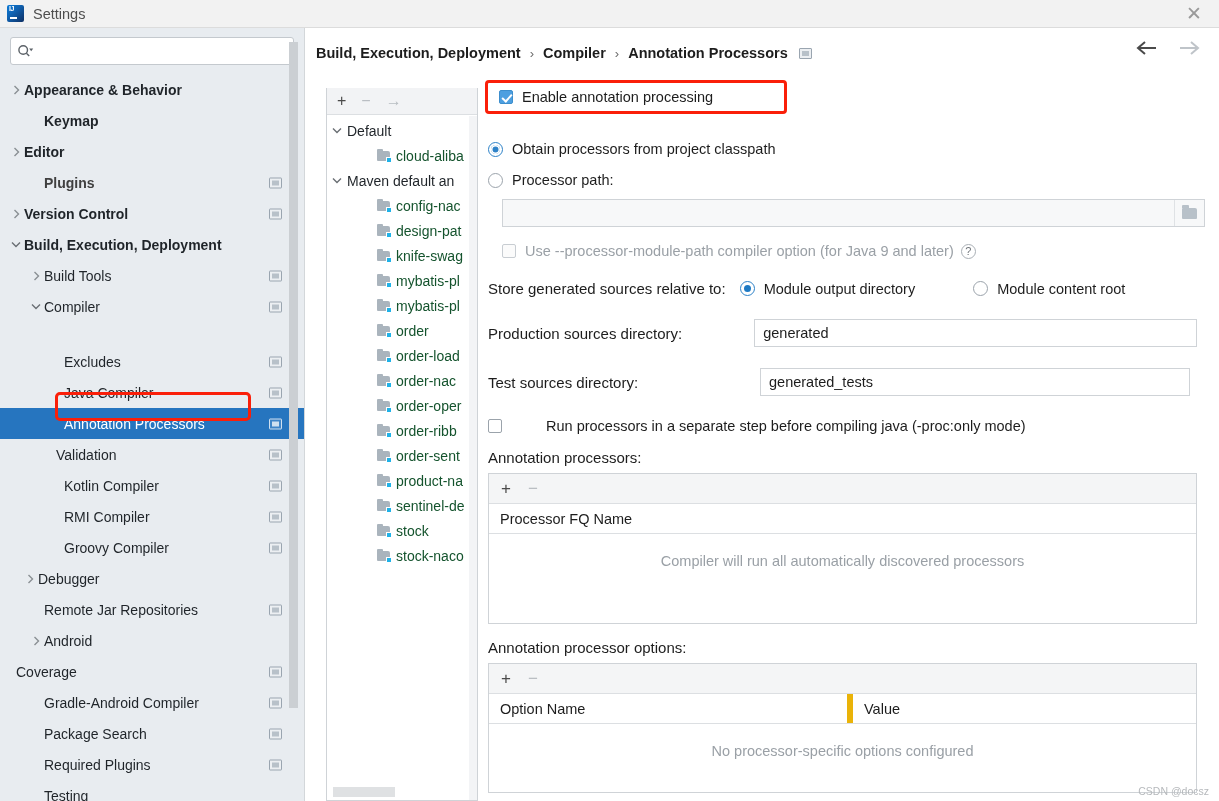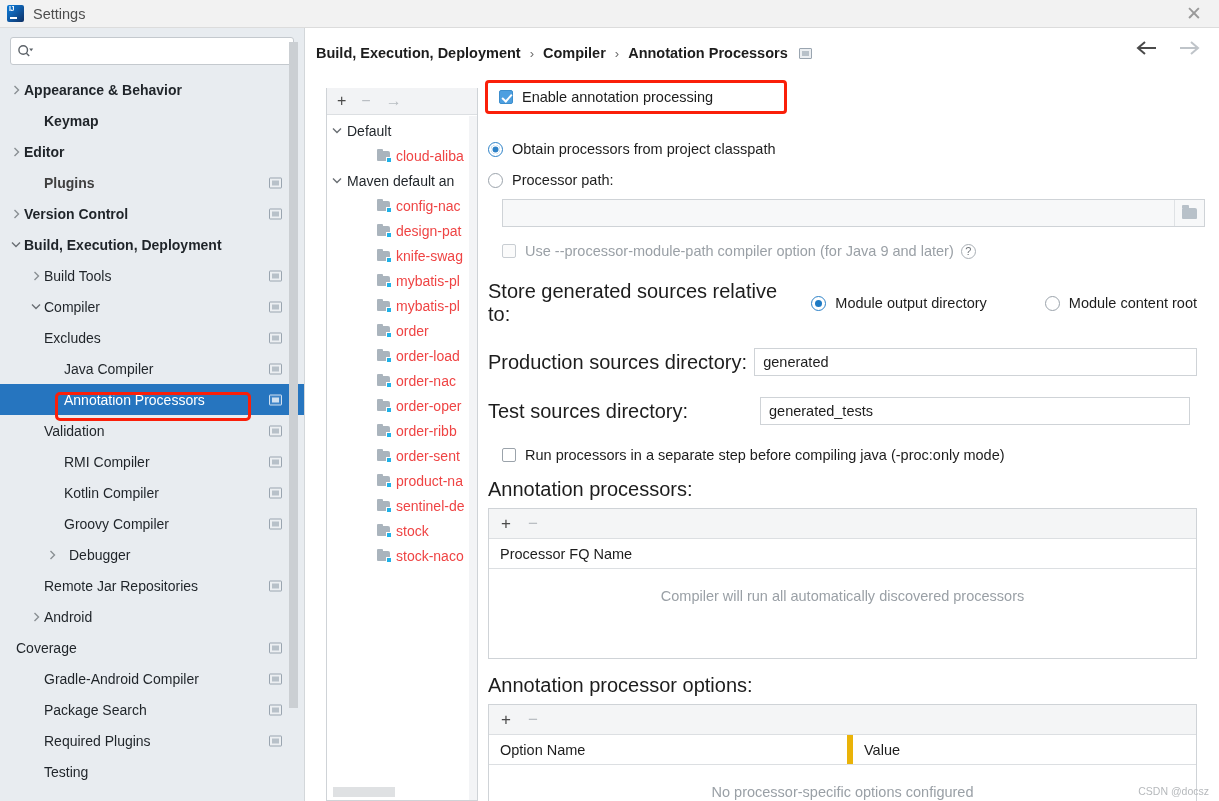--- a/index.html
+++ b/index.html
@@ -123,21 +123,21 @@
   }
   .mod-toolbar .tbtn { color: #4a4a4a; font-size: 16px; line-height: 16px; cursor: pointer; }
   .mod-toolbar .tbtn.dim { color: #b7bcc1; }
   .mod-list { padding-top: 3px; }
   .mod-row { height: 25px; display: flex; align-items: center; white-space: nowrap; }
   .mod-row .marrow {
     width: 20px; flex: none; display: flex; align-items: center; justify-content: center;
     color: #8a8f94;
   }
   .mod-row.child { padding-left: 50px; }
-  .mod-row .mname { font-size: 14px; color: #ef4444; }
+  .mod-row .mname { font-size: 14px; color: #14532d; }
   .mod-row .mgroup { font-size: 14px; color: #1f2429; }
   .mod-icon {
     width: 14px; height: 12px; flex: none; margin-right: 5px; position: relative;
   }
   .mod-icon .folder {
     position: absolute; left: 0; top: 1px; width: 13px; height: 10px;
     background: #aab4bd; border-radius: 1px 2px 1px 1px;
   }
   .mod-icon .folder:before {
     content:""; position:absolute; left:0; top:-2px; width:6px; height:3px;
@@ -241,21 +241,21 @@
     content:""; position:absolute; left:0; top:-3px; width:7px; height:3px;
     background:#b8c1c9; border-radius:1px 1px 0 0;
   }
 
   .help-q {
     width: 15px; height: 15px; border: 1.3px solid #a9afb5; border-radius: 50%;
     color: #6f7479; font-size: 11px; line-height: 13px; text-align: center;
     margin-left: 7px; font-family: "Liberation Sans", sans-serif; cursor: pointer;
   }
 
-  .sect-label { font-size: 20px; color: #1d1d1d; }
+  .sect-label { font-size: 15px; color: #1d1d1d; }
 
   .tbl {
     border: 1px solid #cfd3d7; background: #ffffff;
   }
   .tbl-toolbar {
     height: 30px; background: #f4f5f6; border-bottom: 1px solid #dcdfe2;
     display: flex; align-items: center; padding-left: 12px; gap: 17px;
   }
   .tbl-toolbar .tbtn { font-size: 17px; line-height: 17px; color: #4a4a4a; cursor: pointer; }
   .tbl-toolbar .tbtn.dim { color: #b7bcc1; }
@@ -354,56 +354,56 @@
         </div>
         <div class="tree-row" style="padding-left: 28px;">
           <span class="arrow">
             <svg width="12" height="9" viewBox="0 0 12 9">
               <polyline points="2,2.5 6,6.5 10,2.5" fill="none" stroke="#6a6f74" stroke-width="1.4"></polyline>
             </svg>
           </span>
           <span class="tlabel">Compiler</span>
           <span class="badge-icon"></span>
         </div>
-        <div class="tree-row" style="padding-left: 28px;">
+        <div class="tree-row" style="padding-left: 48px; margin-top: 24px;">
           <span class="arrow"></span>
           <span class="tlabel">Excludes</span>
           <span class="badge-icon"></span>
         </div>
         <div class="tree-row" style="padding-left: 48px;">
           <span class="arrow"></span>
           <span class="tlabel">Java Compiler</span>
           <span class="badge-icon"></span>
         </div>
         <div class="tree-row selected" style="padding-left: 48px;">
           <span class="arrow"></span>
           <span class="tlabel">Annotation Processors</span>
           <span class="badge-icon"></span>
         </div>
-        <div class="tree-row" style="padding-left: 28px;">
+        <div class="tree-row" style="padding-left: 28px; margin-left: 12px;">
           <span class="arrow"></span>
           <span class="tlabel">Validation</span>
           <span class="badge-icon"></span>
         </div>
         <div class="tree-row" style="padding-left: 48px;">
           <span class="arrow"></span>
+          <span class="tlabel">Kotlin Compiler</span>
+          <span class="badge-icon"></span>
+        </div>
+        <div class="tree-row" style="padding-left: 48px;">
+          <span class="arrow"></span>
           <span class="tlabel">RMI Compiler</span>
           <span class="badge-icon"></span>
         </div>
         <div class="tree-row" style="padding-left: 48px;">
           <span class="arrow"></span>
-          <span class="tlabel">Kotlin Compiler</span>
-          <span class="badge-icon"></span>
-        </div>
-        <div class="tree-row" style="padding-left: 48px;">
-          <span class="arrow"></span>
           <span class="tlabel">Groovy Compiler</span>
           <span class="badge-icon"></span>
         </div>
-        <div class="tree-row" style="padding-left: 44px; gap: 9px;">
+        <div class="tree-row" style="padding-left: 22px;">
           <span class="arrow">
             <svg width="9" height="12" viewBox="0 0 9 12">
               <polyline points="2.5,2 6.5,6 2.5,10" fill="none" stroke="#8a8f94" stroke-width="1.4"></polyline>
             </svg>
           </span>
           <span class="tlabel">Debugger</span>
         </div>
         <div class="tree-row" style="padding-left: 28px;">
           <span class="arrow"></span>
           <span class="tlabel">Remote Jar Repositories</span>
@@ -655,21 +655,21 @@
       <div class="row" style="margin-top: 22px;">
         <span class="sect-label" style="width: 272px;">Production sources directory:</span>
         <span class="field" style="width: 452px;">generated</span>
       </div>
 
       <div class="row" style="margin-top: 21px;">
         <span class="sect-label" style="width: 272px;">Test sources directory:</span>
         <span class="field" style="width: 430px;">generated_tests</span>
       </div>
 
-      <div class="row" style="margin-top: 22px; margin-left: 14px;">
+      <div class="row" style="margin-top: 22px;  gap: 35px;">
         <span class="cb"></span>
         <span class="lbl">Run processors in a separate step before compiling java (-proc:only mode)</span>
       </div>
 
       <div style="margin-top: 15px;">
         <div class="sect-label">Annotation processors:</div>
         <div class="tbl" style="margin-top: 7px; height: 151px;">
           <div class="tbl-toolbar">
             <span class="tbtn">+</span>
             <span class="tbtn dim">−</span>

